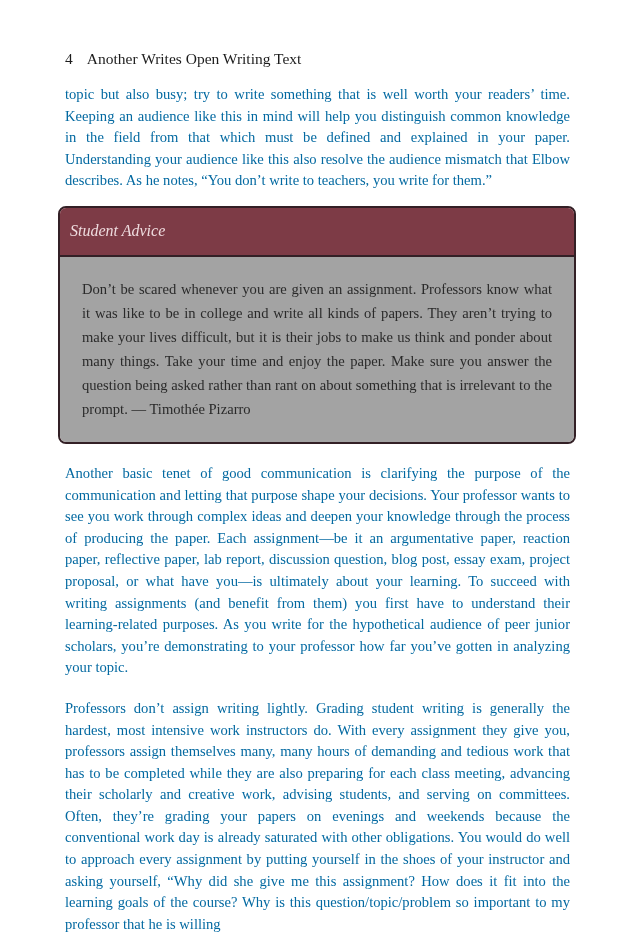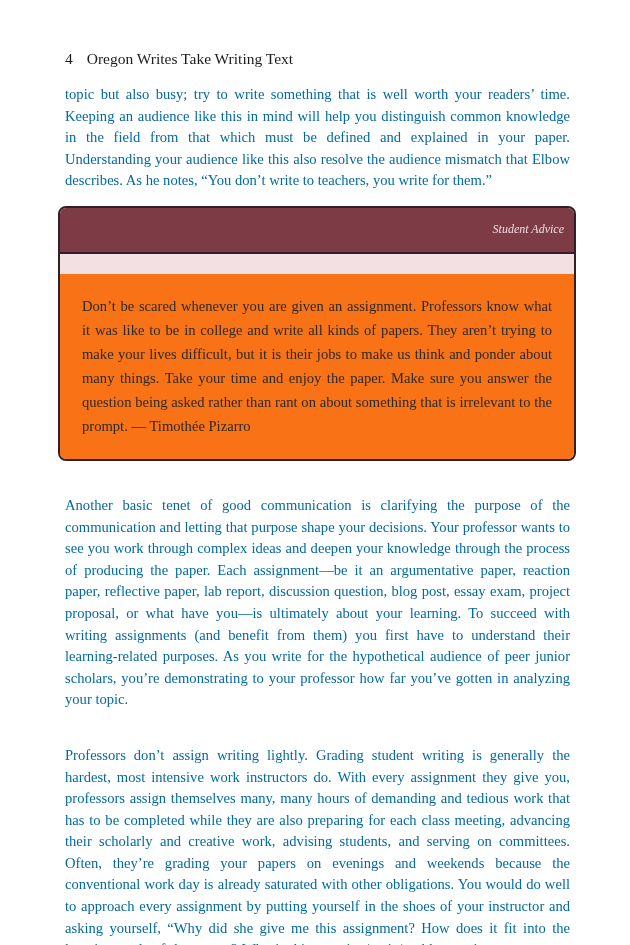--- a/index.html
+++ b/index.html
@@ -29,58 +29,57 @@
     margin-right: 14px;
   }
   .body-para {
     font-size: 14.6px;
     line-height: 21.6px;
     text-align: justify;
     margin: 0 0 14px 0;
     color: #0369a1;
   }
   .para-gap {
-    margin-top: 34px;
+    margin-top: 19px;
     margin-bottom: 0;
   }
   .advice-box {
     margin: 14px 0 19px -7px;
     width: 514px;
     border: 2px solid #332026;
     border-radius: 8px;
     overflow: hidden;
     background: #f3e0e3;
   }
   .advice-header {
     background: #7d3b46;
     color: #eedbde;
     font-style: italic;
-    font-size: 12px;
-    text-align: right;
+    font-size: 16px;
+    text-align: left;
     padding: 14px 10px 15px 10px;
     border-bottom: 2px solid #332026;
   }
   .advice-body {
-    background: #f97316;
+    background: #a3a3a3;
     padding: 20px 22px 21px 22px;
     font-size: 14.6px;
     line-height: 24px;
     text-align: justify;
     color: #2a2a2a;
-    margin-top: 20px;
   }
 </style>
 </head>
 <body>
 
 <div class="page">
 
   <div class="running-header">
     <span class="page-num">4</span>
-    <span class="book-title">Oregon Writes Take Writing Text</span>
+    <span class="book-title">Another Writes Open Writing Text</span>
   </div>
 
   <p class="body-para">topic but also busy; try to write something that is well worth your readers’ time. Keeping an audience like this in mind will help you distinguish common knowledge in the field from that which must be defined and explained in your paper. Understanding your audience like this also resolve the audience mismatch that Elbow describes. As he notes, “You don’t write to teachers, you write for them.”</p>
 
   <div class="advice-box">
     <div class="advice-header">Student Advice</div>
     <div class="advice-body">
       <span>Don’t be scared whenever you are given an assignment. Professors know what it was like to be in college and write all kinds of papers. They aren’t trying to make your lives difficult, but it is their jobs to make us think and ponder about many things. Take your time and enjoy the paper. Make sure you answer the question being asked rather than rant on about something that is irrelevant to the prompt.</span>
       <span>— Timothée Pizarro</span>
     </div>

